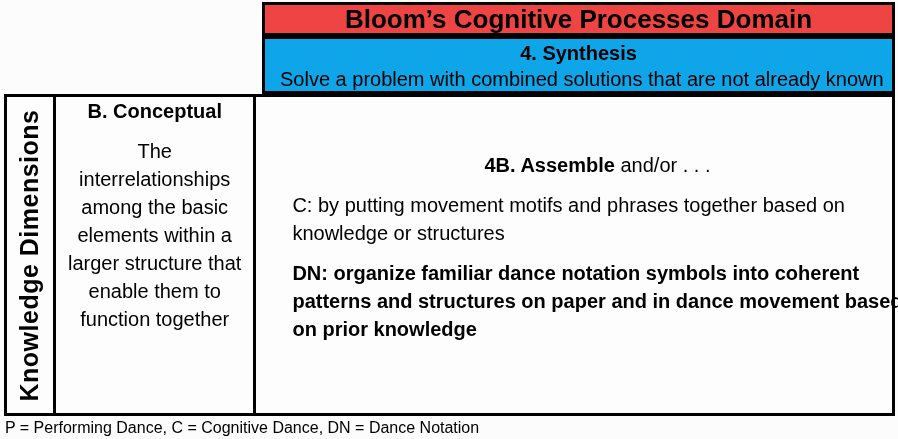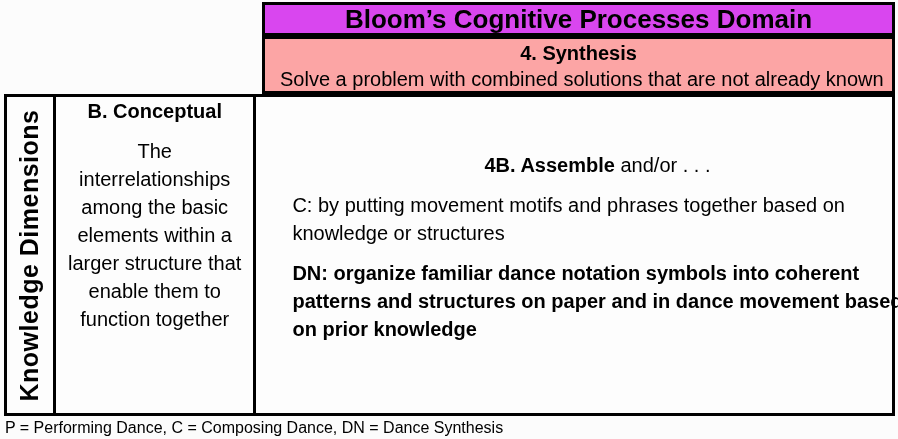--- a/index.html
+++ b/index.html
@@ -11,27 +11,27 @@
     position: relative;
     overflow: hidden;
   }
   .abs { position: absolute; box-sizing: border-box; }
 
   .hdr {
     left: 262px; top: 2px; width: 633px; height: 34px;
     border: 3px solid #000;
     display: flex; align-items: center; justify-content: center;
     font-weight: 700; font-size: 26px;
-    background: #d946ef;
+    background: #ef4444;
   }
 
   .syn {
     left: 262px; top: 36px; width: 633px; height: 58px;
     border: 3px solid #000;
-    background: #fca5a5;
+    background: #0ea5e9;
   }
   .syn-title {
     text-align: center; font-weight: 700; font-size: 20px;
     line-height: 26px; margin-top: 1px;
   }
   .syn-desc {
     font-size: 20px; line-height: 26px;
     padding-left: 15px; white-space: nowrap;
   }
 
@@ -100,13 +100,13 @@
   <div class="cell cell-a">
     <div class="a-title"><span class="b">4B. Assemble</span><span> and/or . . .</span></div>
     <div class="pre">C: by putting movement motifs and phrases together based on
 knowledge or structures</div>
     <div class="pre b">DN: organize familiar dance notation symbols into coherent
 patterns and structures on paper and in dance movement based
 on prior knowledge</div>
   </div>
 </div>
 
-<div class="abs footnote">P = Performing Dance, C = Composing Dance, DN = Dance Synthesis</div>
+<div class="abs footnote">P = Performing Dance, C = Cognitive Dance, DN = Dance Notation</div>
 
 </body></html>

